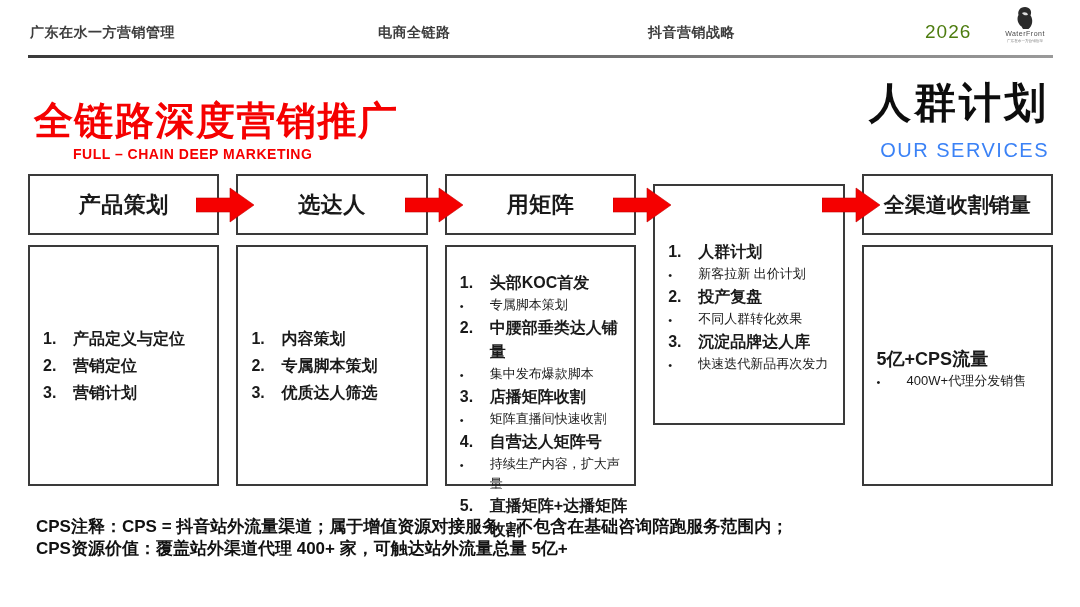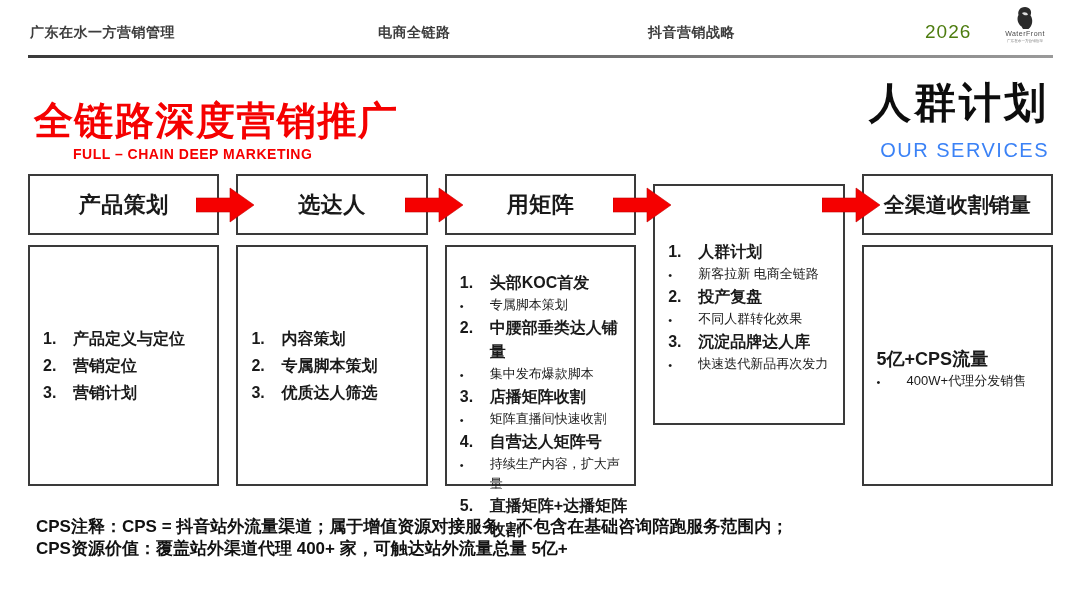--- a/index.html
+++ b/index.html
@@ -192,21 +192,21 @@
       <svg class="arrow" width="58" height="38" viewBox="0 0 58 38">
         <path d="M0 12 H34 V2 L58 19 L34 36 V26 H0 Z" fill="#f50000" stroke="#c40000" stroke-width="0.6"></path>
       </svg>
       <div class="body-box v-col4">
           <div class="row num">
             <span class="marker">1.</span>
             <span class="txt">人群计划</span>
           </div>
           <div class="row bullet">
             <span class="marker">•</span>
-            <span class="txt">新客拉新 电商全链路</span>
+            <span class="txt">新客拉新 出价计划</span>
           </div>
           <div class="row num">
             <span class="marker">2.</span>
             <span class="txt">投产复盘</span>
           </div>
           <div class="row bullet">
             <span class="marker">•</span>
             <span class="txt">不同人群转化效果</span>
           </div>
           <div class="row num">

